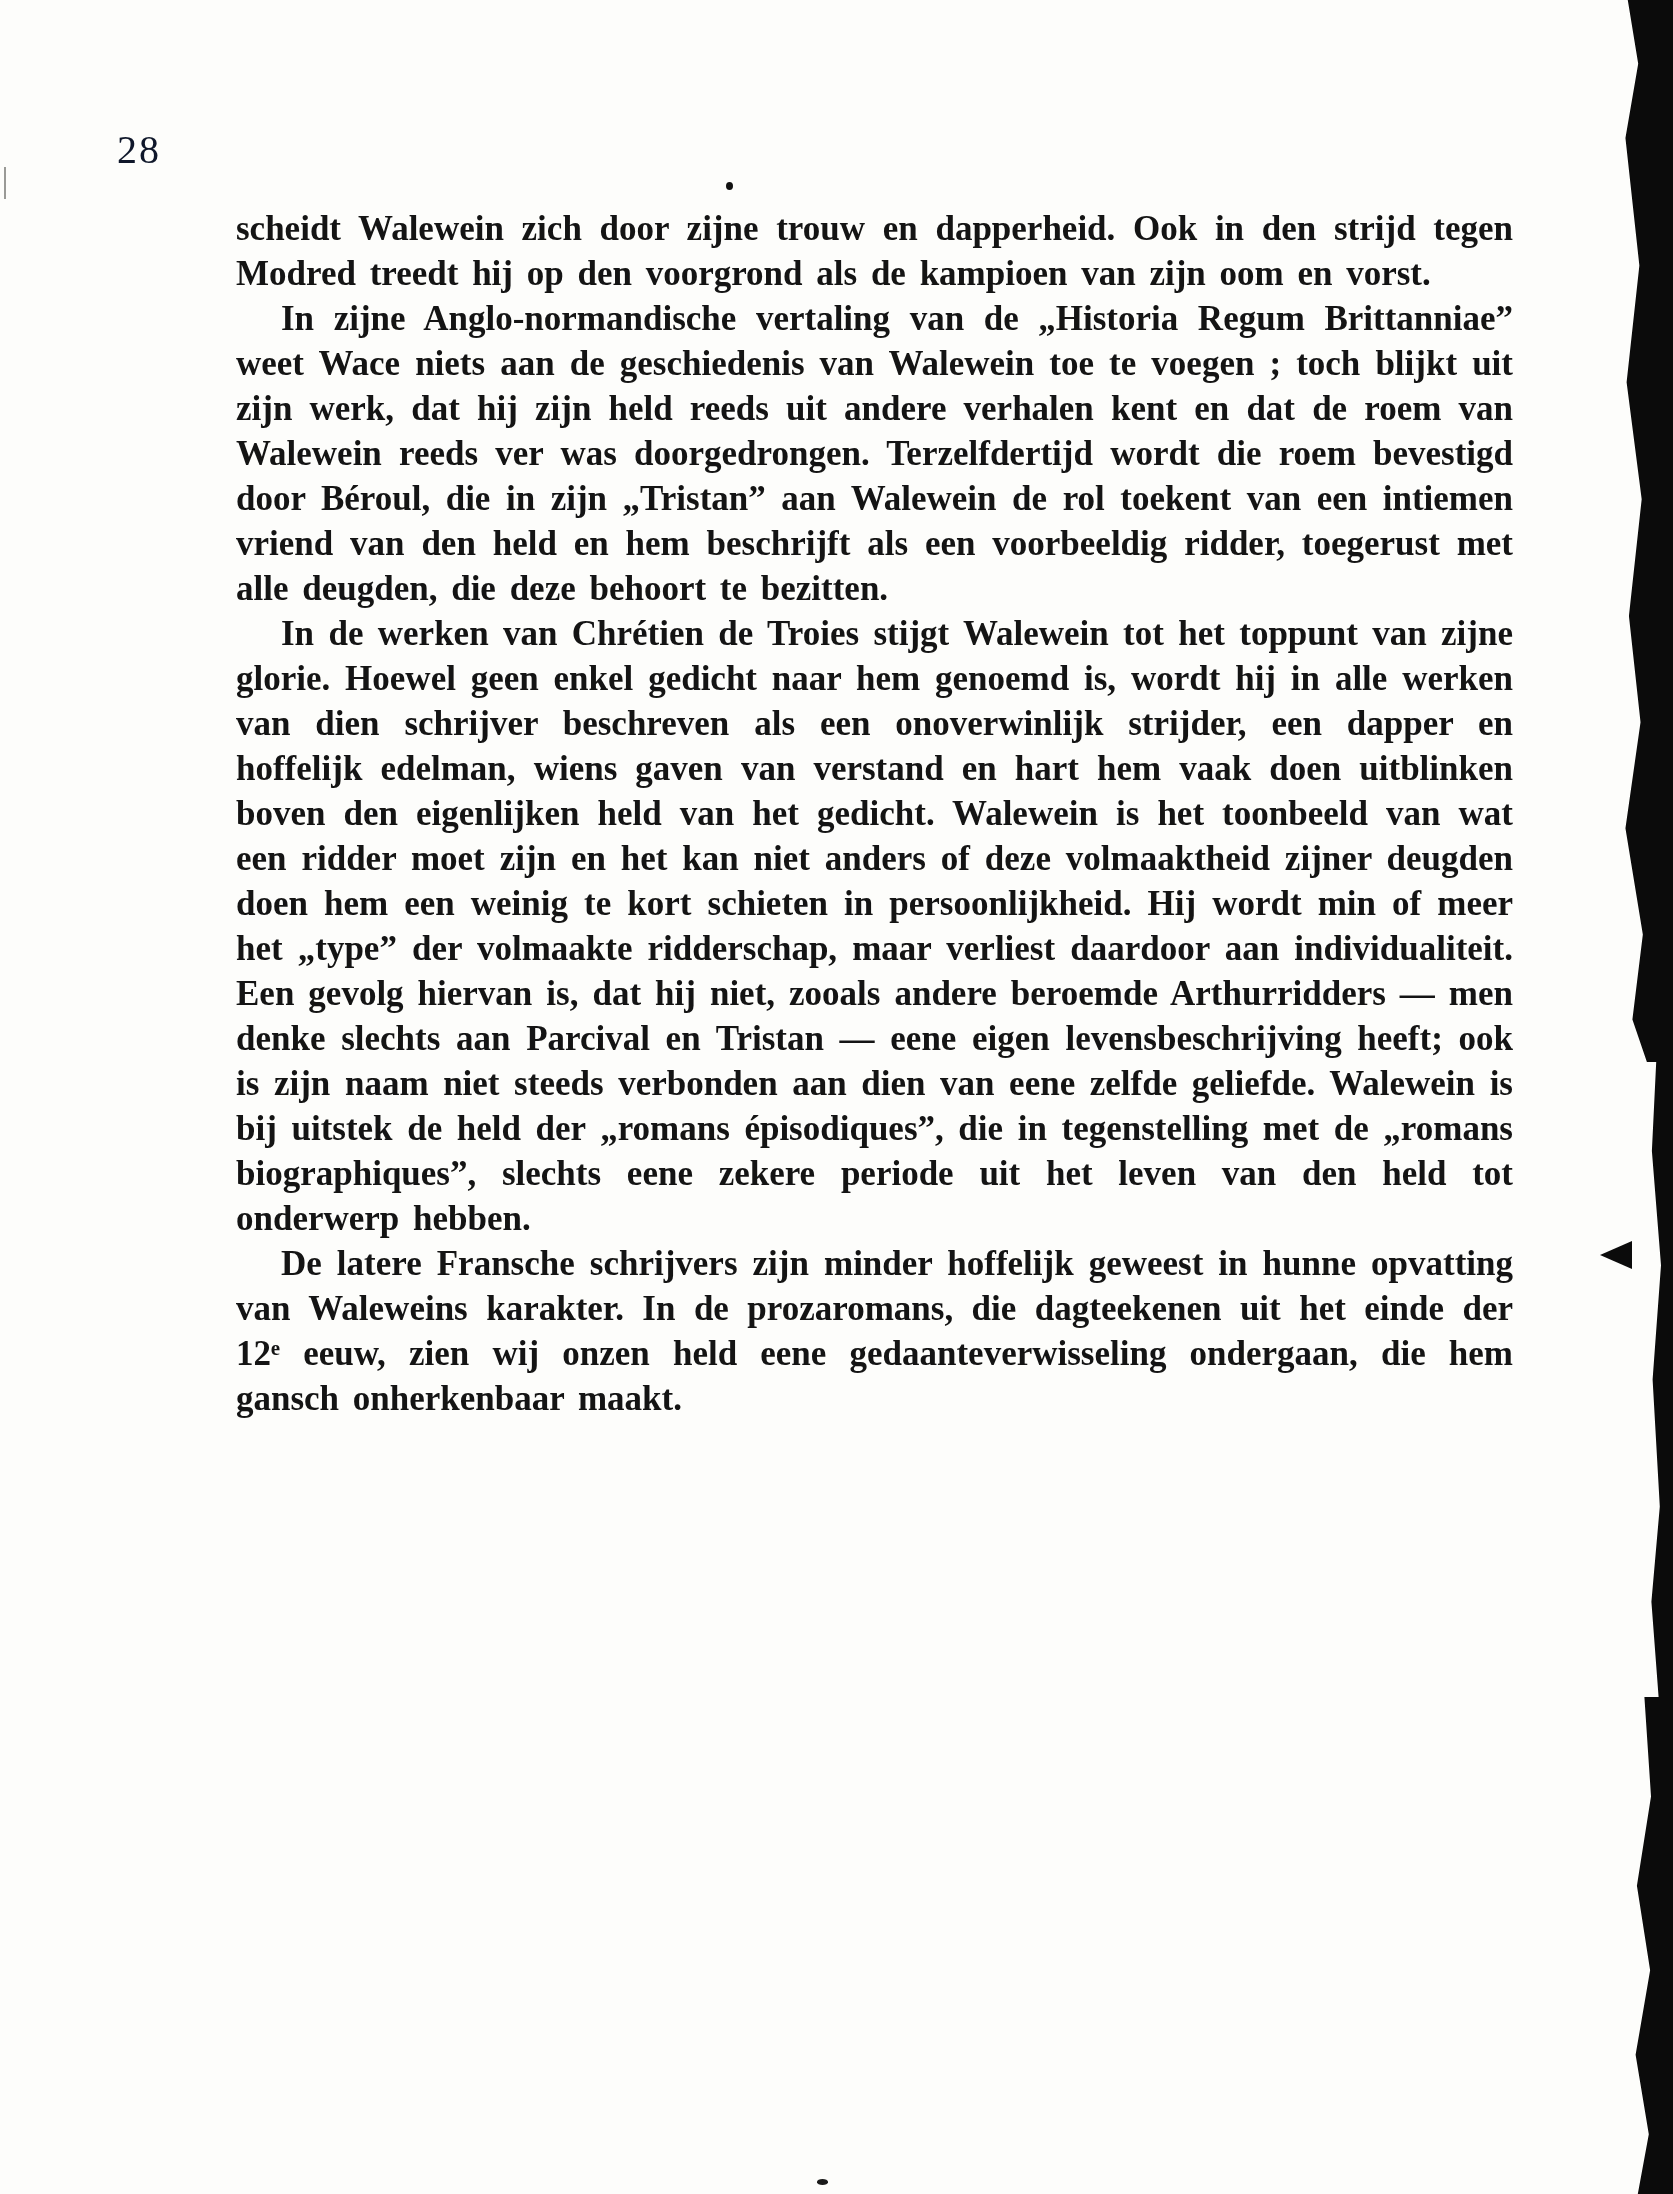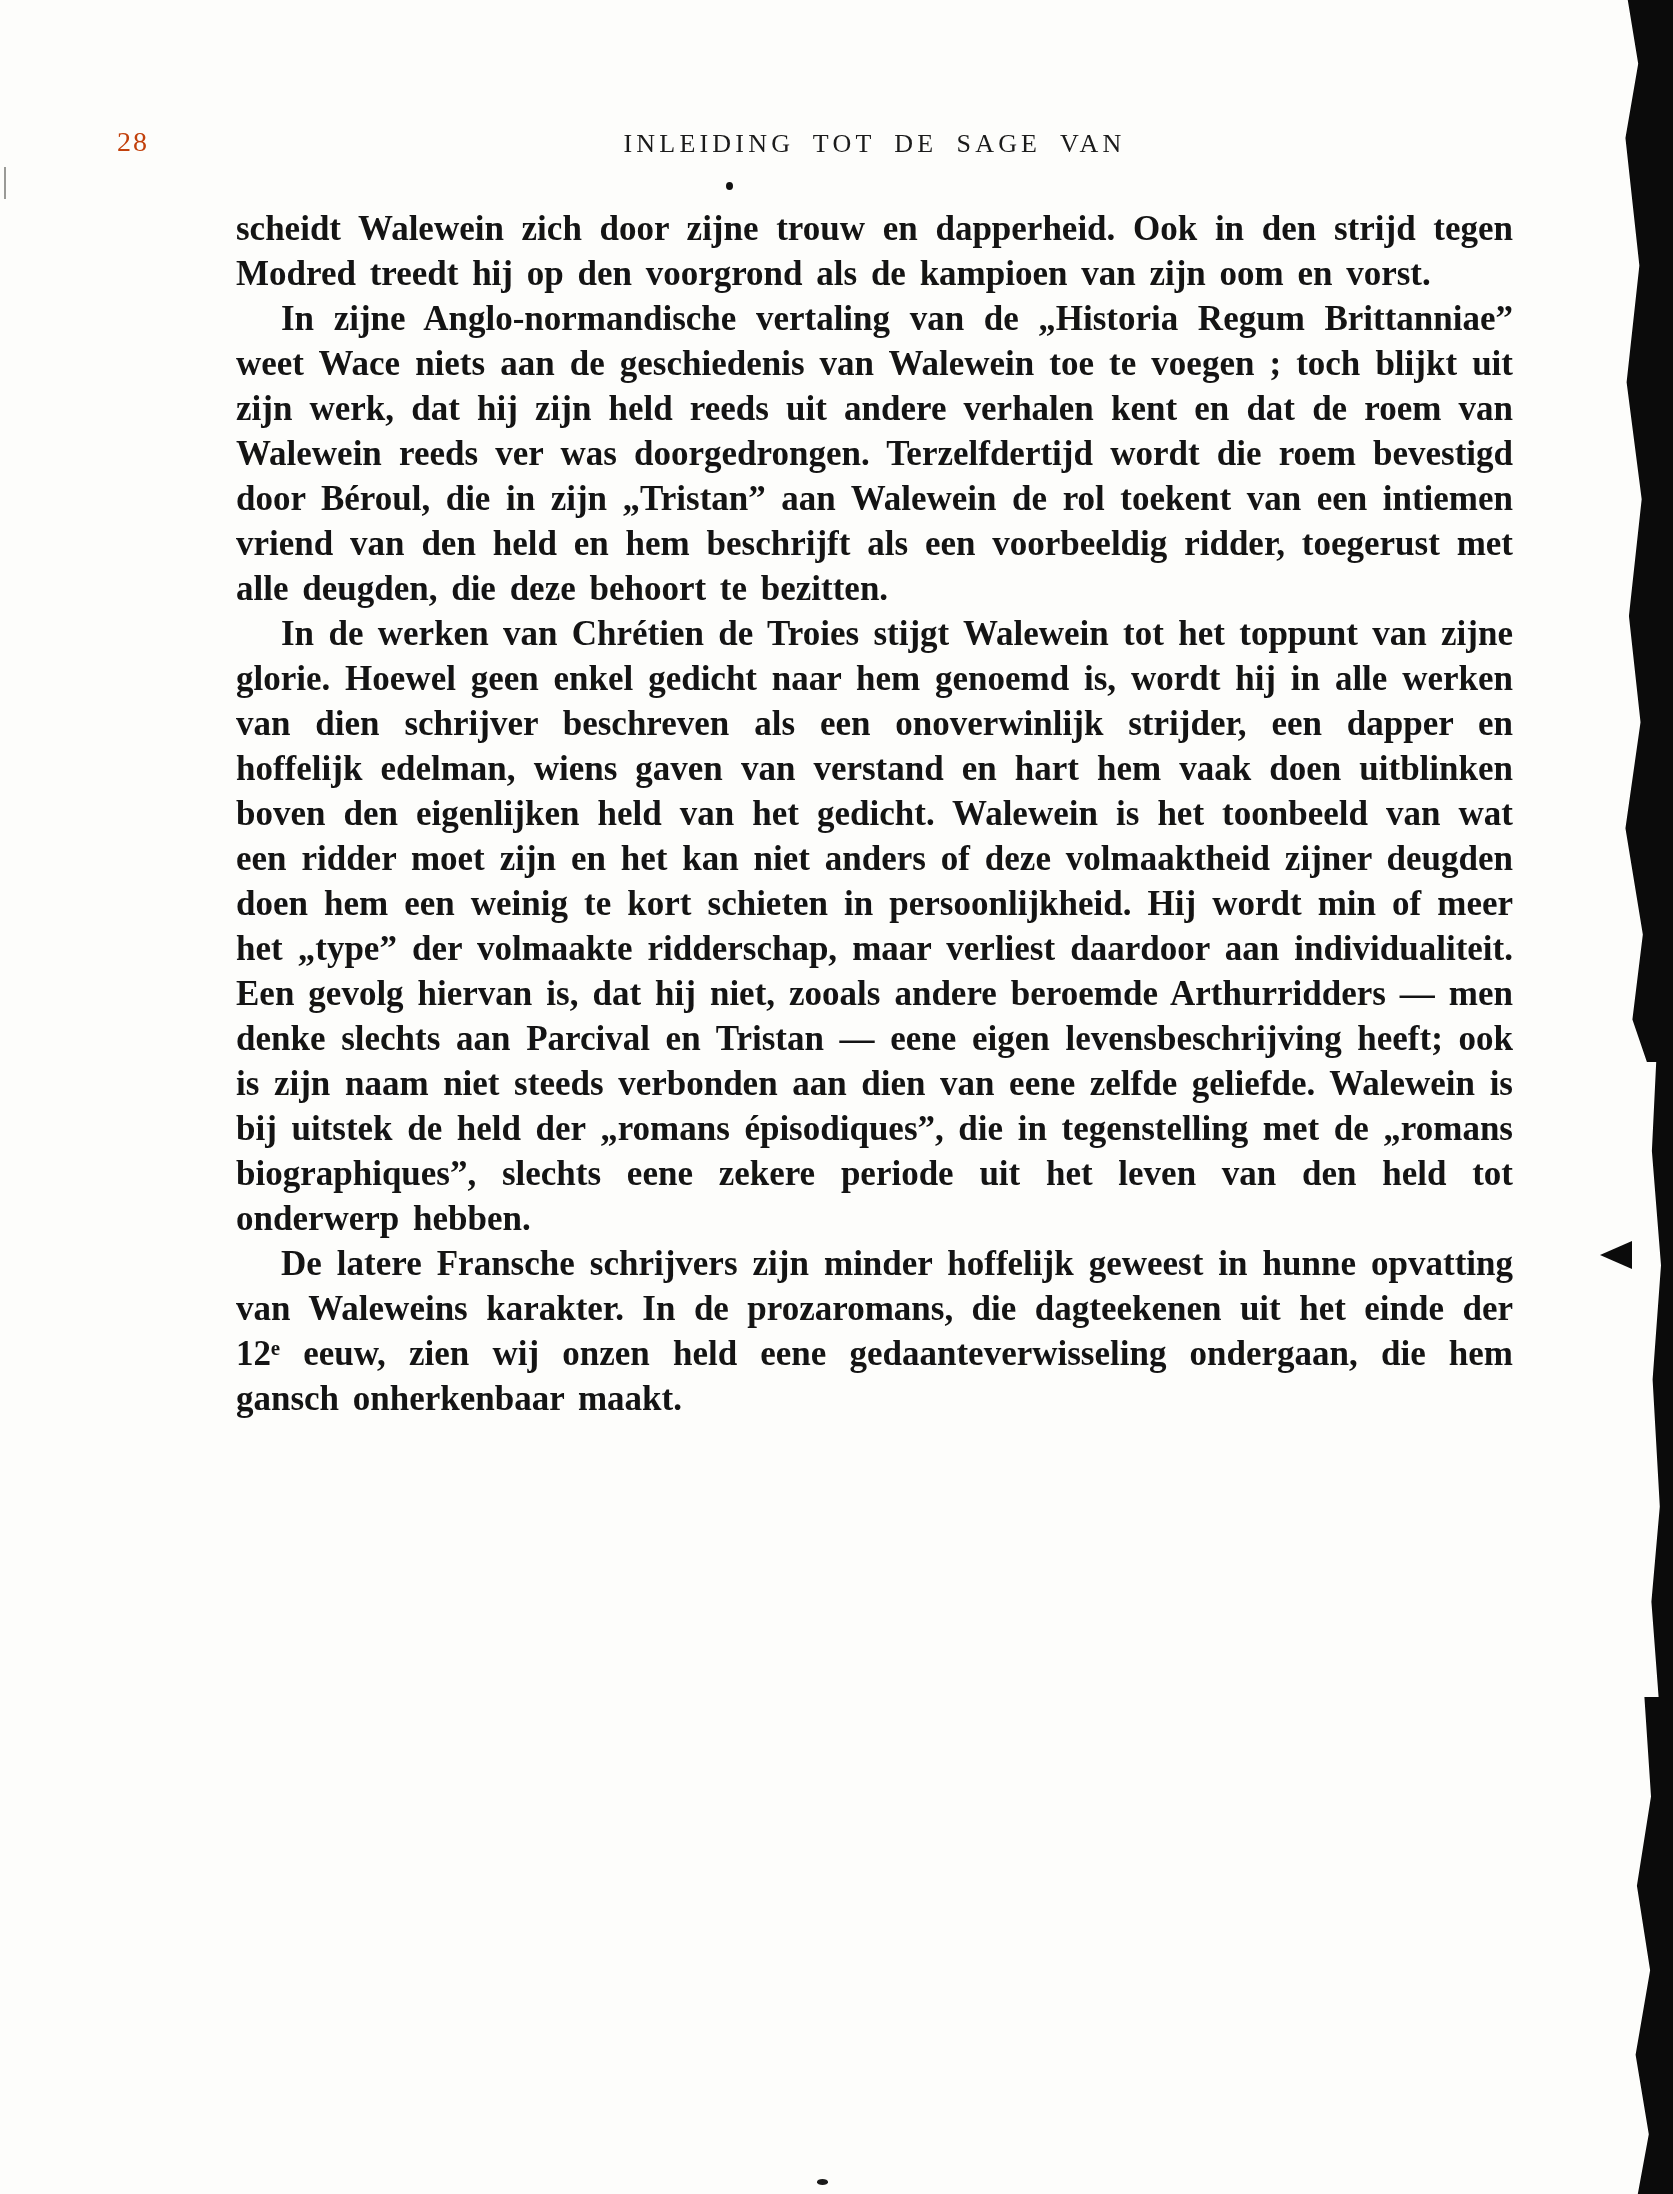--- a/index.html
+++ b/index.html
@@ -24,23 +24,23 @@
     position: absolute;
     top: 129px;
     left: 236px;
     width: 1277px;
     height: 42px;
   }
   .pagenum {
     position: absolute;
     left: -119px;
     top: -2.8px;
-    font-size: 28px;
+    font-size: 40px;
     letter-spacing: 2.1px;
-    color: #c2410c;
+    color: #0f172a;
     font-family: Liberation Serif, serif;
   }
   .running-head {
     display: block;
     text-align: center;
     font-size: 26px;
     letter-spacing: 4.2px;
     word-spacing: 8.5px;
     color: #1b1b1b;
   }
@@ -133,21 +133,20 @@
     background: #9a9a96;
   }
 </style>
 </head>
 <body>
 
 <div class="sheet">
 
   <div class="header-row">
     <span class="pagenum">28</span>
-    <span class="running-head">INLEIDING TOT DE SAGE VAN</span>
   </div>
 
   <div class="page-body">
     <p class="noindent">scheidt Walewein zich door zijne trouw en dapperheid. Ook in den strijd tegen Modred treedt hij op den voorgrond als de kampioen van zijn oom en vorst.</p>
     <p>In zijne Anglo-normandische vertaling van de „Historia Regum Brittanniae” weet Wace niets aan de geschiedenis van Walewein toe te voegen ; toch blijkt uit zijn werk, dat hij zijn held reeds uit andere verhalen kent en dat de roem van Walewein reeds ver was doorgedrongen. Terzelfdertijd wordt die roem bevestigd door Béroul, die in zijn „Tristan” aan Walewein de rol toekent van een intiemen vriend van den held en hem beschrijft als een voorbeeldig ridder, toegerust met alle deugden, die deze behoort te bezitten.</p>
     <p>In de werken van Chrétien de Troies stijgt Walewein tot het toppunt van zijne glorie. Hoewel geen enkel gedicht naar hem genoemd is, wordt hij in alle werken van dien schrijver beschreven als een onoverwinlijk strijder, een dapper en hoffelijk edelman, wiens gaven van verstand en hart hem vaak doen uitblinken boven den eigenlijken held van het gedicht. Walewein is het toonbeeld van wat een ridder moet zijn en het kan niet anders of deze volmaaktheid zijner deugden doen hem een weinig te kort schieten in persoonlijkheid. Hij wordt min of meer het „type” der volmaakte ridderschap, maar verliest daardoor aan individualiteit. Een gevolg hiervan is, dat hij niet, zooals andere beroemde Arthurridders — men denke slechts aan Parcival en Tristan — eene eigen levensbeschrijving heeft; ook is zijn naam niet steeds verbonden aan dien van eene zelfde geliefde. Walewein is bij uitstek de held der „romans épisodiques”, die in tegenstelling met de „romans biographiques”, slechts eene zekere periode uit het leven van den held tot onderwerp hebben.</p>
     <p>De latere Fransche schrijvers zijn minder hoffelijk geweest in hunne opvatting van Waleweins karakter. In de prozaromans, die dagteekenen uit het einde der 12ᵉ eeuw, zien wij onzen held eene gedaanteverwisseling ondergaan, die hem gansch onherkenbaar maakt.</p>
   </div>
 
   <div class="noise-dot"></div>

